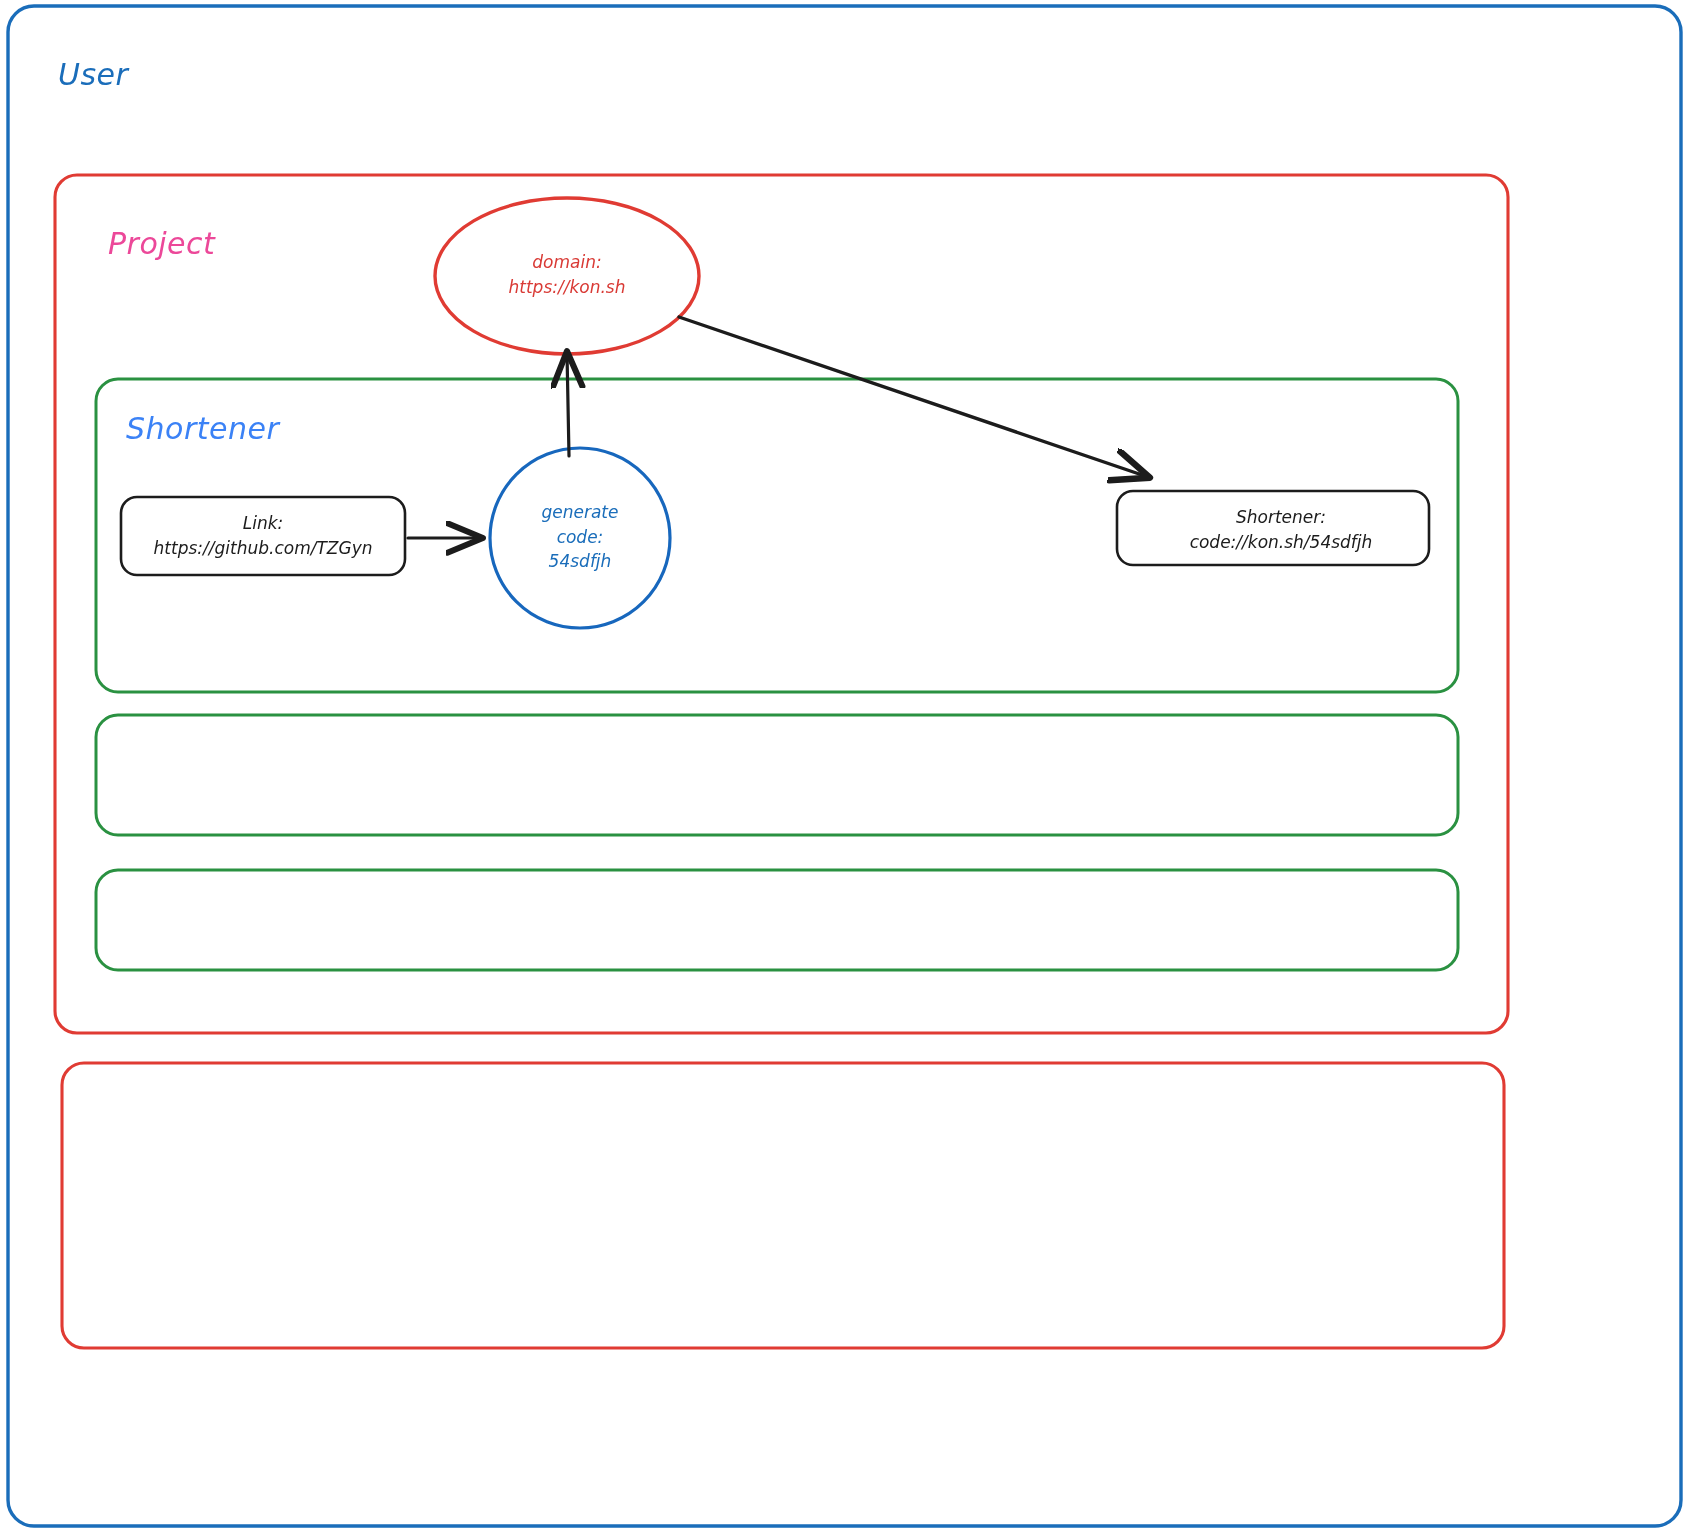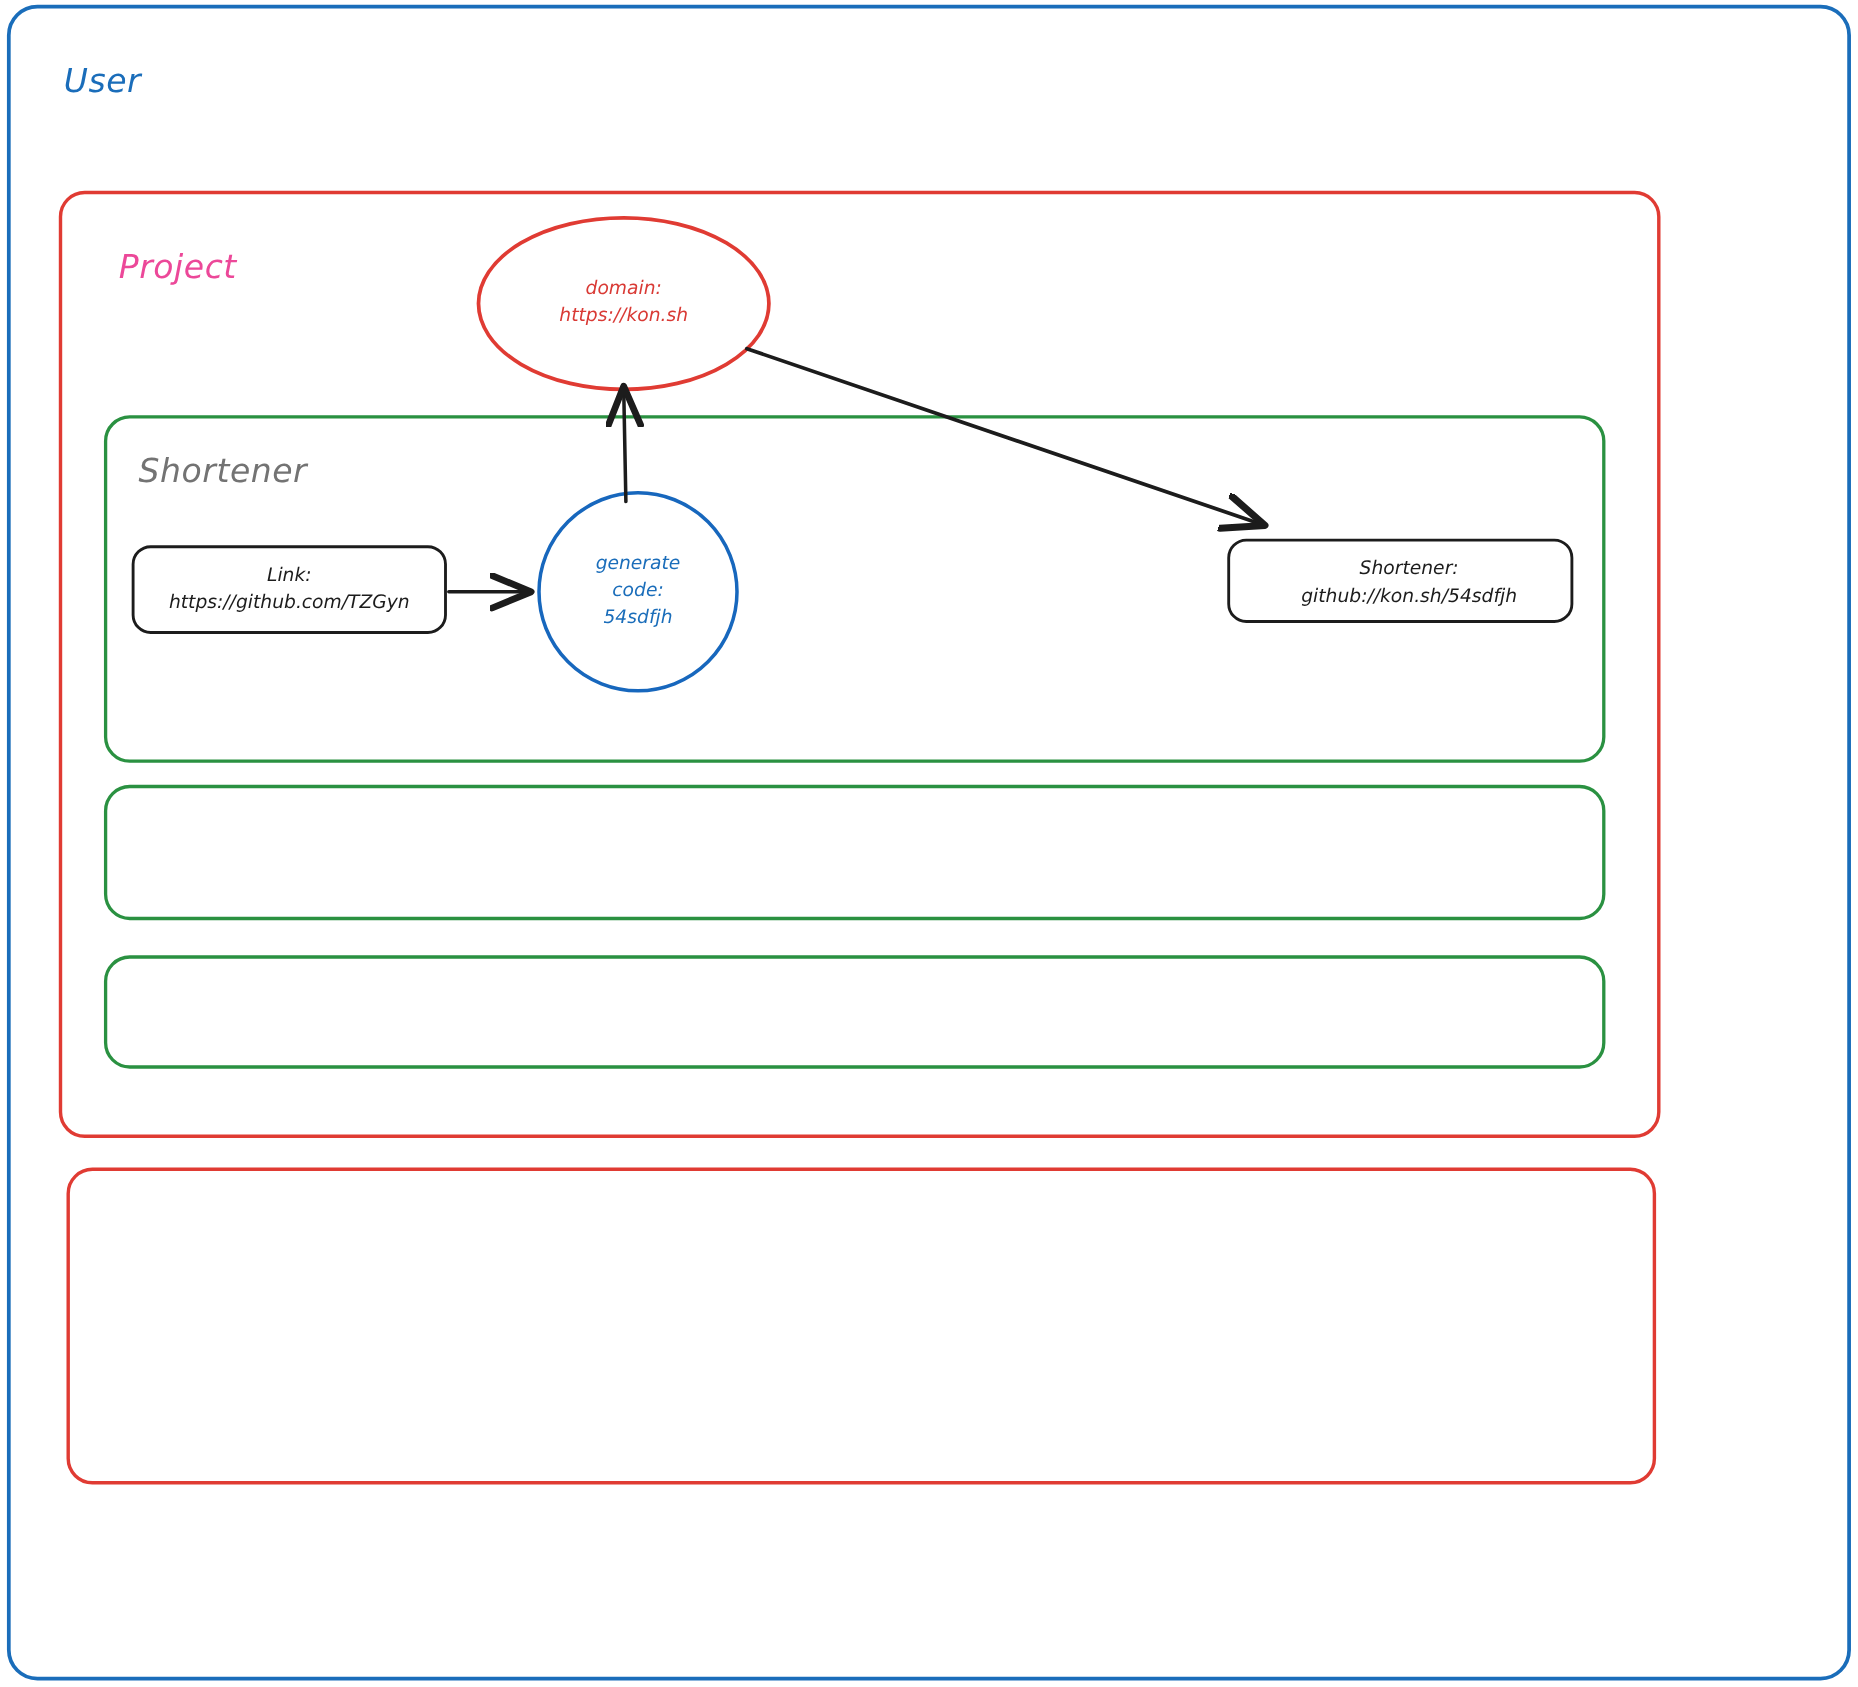--- a/index.html
+++ b/index.html
@@ -41,21 +41,21 @@
     letter-spacing: 0.5px;
   }
   .node-text {
     font-size: 17px;
     line-height: 1.45;
     text-align: center;
     position: absolute;
   }
   .user-title { color: #1a6dba; }
   .project-title { color: #ec4899; margin-top: 10px; }
-  .shortener-title { color: #737373; }
+  .shortener-title { color: #3b82f6; }
   .red-text { color: #d93a35; }
   .blue-text { color: #1a6dba; }
   .dark-text { color: #1c1c1c; }
 </style>
 </head>
 <body>
 
 <div id="canvas">
 
   <svg class="layer" viewBox="0 0 1689 1534">
@@ -109,16 +109,16 @@
   </div>
 
   <div class="node-text" style="left:490px; top:500px; width:180px;text-align:center;">
     <div class="hand blue-text">generate</div>
     <div class="hand blue-text">code:</div>
     <div class="hand blue-text">54sdfjh</div>
   </div>
 
   <div class="node-text" style="left:1117px; top:505px; width:328px;">
     <div class="hand dark-text">Shortener:</div>
-    <div class="hand dark-text">github://kon.sh/54sdfjh</div>
+    <div class="hand dark-text">code://kon.sh/54sdfjh</div>
   </div>
 
 </div>
 
 </body></html>

